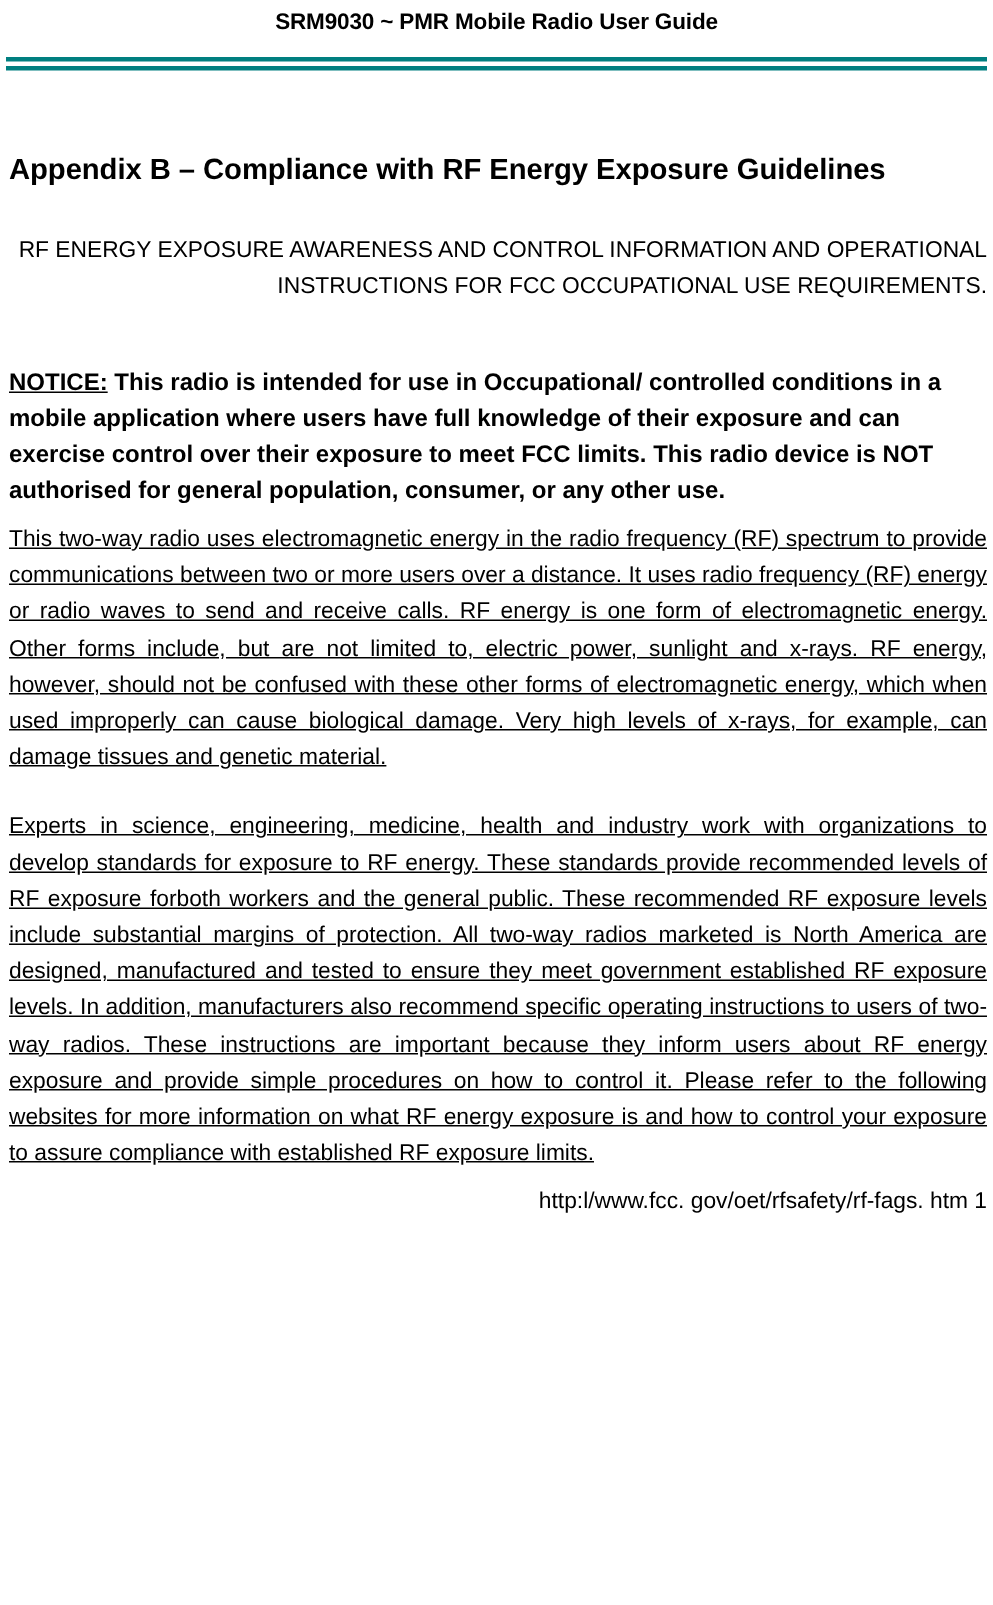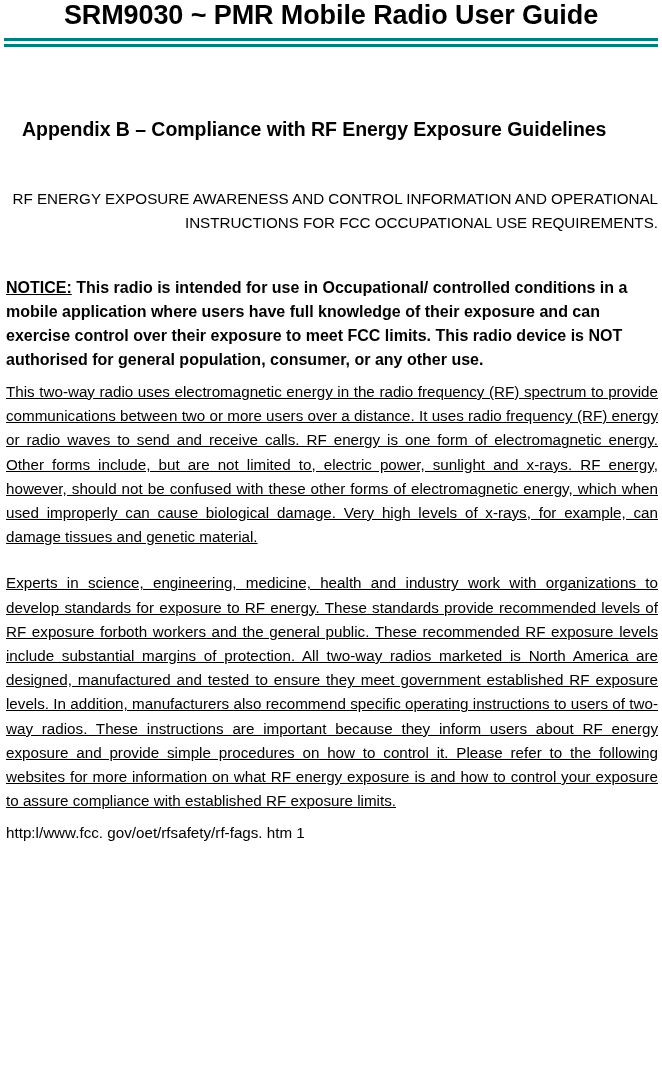--- a/index.html
+++ b/index.html
@@ -28,21 +28,21 @@
 
   
   .page-header {
     position: absolute;
     left: 0;
     top: 0;
     width: 662px;
   }
   .header-title {
     text-align: center;
-    font-size: 27px;
+    font-size: 15px;
     font-weight: bold;
     letter-spacing: -0.1px;
     line-height: 26px;
     padding-top: 2px;
     white-space: nowrap;
   }
   .rule-group-top {
     position: absolute;
     left: 4px;
     top: 38px;
@@ -59,21 +59,21 @@
 
   
   .content {
     position: absolute;
     left: 6px;
     top: 100px;
     width: 652px;
   }
 
   h1.appendix-heading {
-    margin: 16px;
+    margin: 0;
     font-size: 19.5px;
     font-weight: bold;
     line-height: 27px;
     letter-spacing: -0.05px;
     width: 640px;
   }
 
   p.body-text {
     margin: 0;
     font-size: 15.2px;
@@ -105,20 +105,21 @@
   .spacer-28 { height: 28px; }
   .spacer-22 { height: 22px; }
   .spacer-16 { height: 16px; }
   .spacer-8  { height: 8px; }
   .spacer-26 { height: 26px; }
 
   .url-line {
     margin: 0;
     font-size: 15.2px;
     line-height: 23px;
+    text-align: right;
   }
 
   
   .page-footer {
     position: absolute;
     left: 0;
     bottom: 0;
     width: 662px;
   }
 </style>

